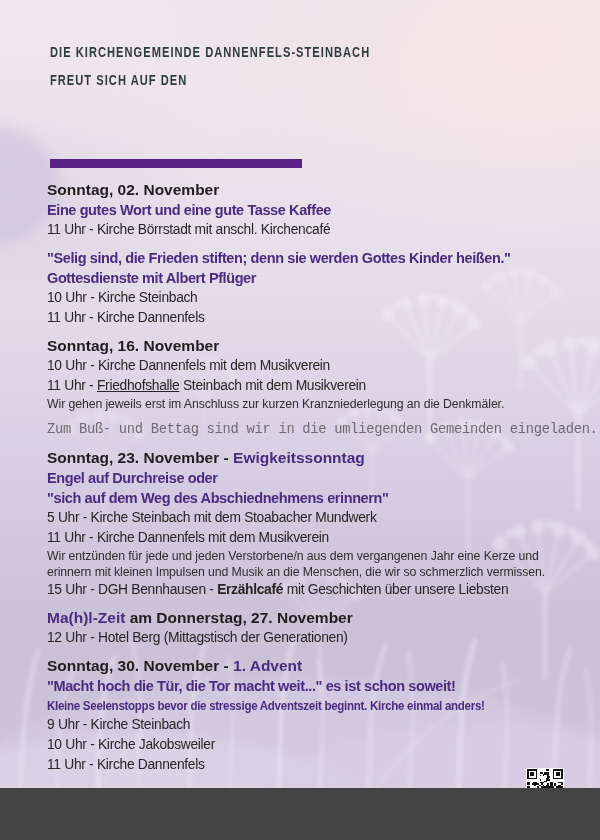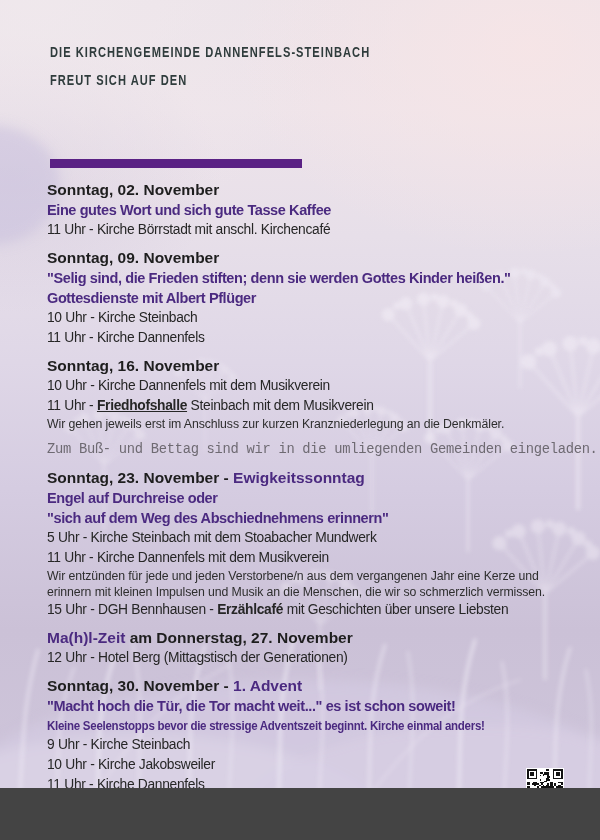--- a/index.html
+++ b/index.html
@@ -33,21 +33,21 @@
   .section{margin:0 0 8px 0;}
   .line{line-height:20px;white-space:nowrap;}
   .line.heading{font-size:15.5px;font-weight:700;color:#1e1e1e;}
   .line.title{font-size:14.5px;font-weight:700;color:#4b2a80;letter-spacing:-.4px;}
   .line.detail{font-size:13.8px;color:#262626;letter-spacing:-.3px;}
   .line.note{font-size:12.3px;color:#2e2e2e;line-height:16px;letter-spacing:-.1px;white-space:normal;}
   .line.info{font-size:13.8px;color:#6e6a72;letter-spacing:-.3px;font-family:Liberation Mono, monospace;}
   .line.subtitle{font-size:12.8px;font-weight:700;color:#4b2a80;line-height:19px;letter-spacing:-.3px;transform:scaleX(.9);transform-origin:left center;}
   .seg.accent{color:#4b2a80;}
   .seg.bold{font-weight:700;}
-  .seg.underline{text-decoration:underline;font-weight:bold;}
+  .seg.underline{text-decoration:underline;}
   .qr{position:absolute;left:526px;top:768px;width:38px;height:38px;z-index:2;}
   .qr svg{display:block;width:100%;height:100%;}
 </style>
 </head>
 <body>
 
 <div class="page">
 
   <svg class="bg" width="600" height="840" viewBox="0 0 600 840" aria-hidden="true">
     <defs>
@@ -124,25 +124,24 @@
   <header class="intro">
     <div>Die Kirchengemeinde Dannenfels-Steinbach</div>
     <div>freut sich auf den</div>
   </header>
 
   <div class="rule"></div>
 
   <main id="events">
       <section class="section">
         <div class="line heading"><span class="seg">Sonntag, 02. November</span></div>
-        <div class="line title"><span class="seg">Eine gutes Wort und sich gute Tasse Kaffee</span></div>
+        <div class="line title"><span class="seg">Eine gutes Wort und eine gute Tasse Kaffee</span></div>
         <div class="line detail"><span class="seg">11 Uhr - Kirche Börrstadt mit anschl. Kirchencafé</span></div>
       </section>
       <section class="section">
-        <div class="line heading"><span class="seg">Sonntag, 09. November</span></div>
         <div class="line title"><span class="seg">"Selig sind, die Frieden stiften; denn sie werden Gottes Kinder heißen."</span></div>
         <div class="line title"><span class="seg">Gottesdienste mit Albert Pflüger</span></div>
         <div class="line detail"><span class="seg">10 Uhr - Kirche Steinbach</span></div>
         <div class="line detail"><span class="seg">11 Uhr - Kirche Dannenfels</span></div>
       </section>
       <section class="section">
         <div class="line heading"><span class="seg">Sonntag, 16. November</span></div>
         <div class="line detail"><span class="seg">10 Uhr - Kirche Dannenfels mit dem Musikverein</span></div>
         <div class="line detail"><span class="seg">11 Uhr - </span><span class="seg underline">Friedhofshalle</span><span class="seg"> Steinbach mit dem Musikverein</span></div>
         <div class="line note"><span class="seg">Wir gehen jeweils erst im Anschluss zur kurzen Kranzniederlegung an die Denkmäler.</span></div>

